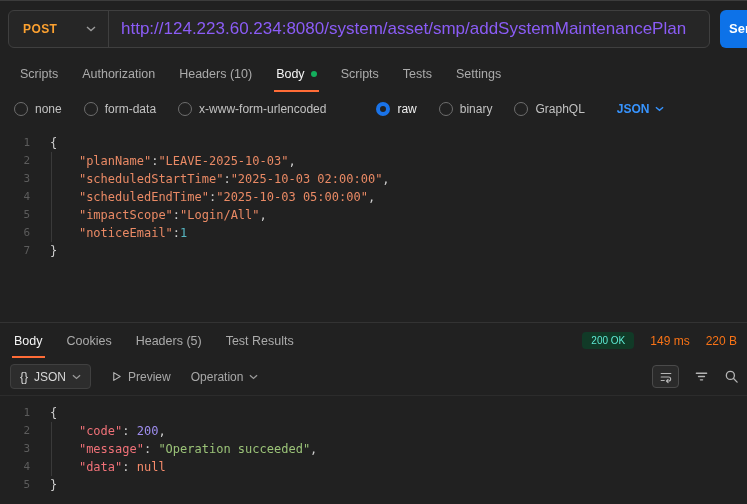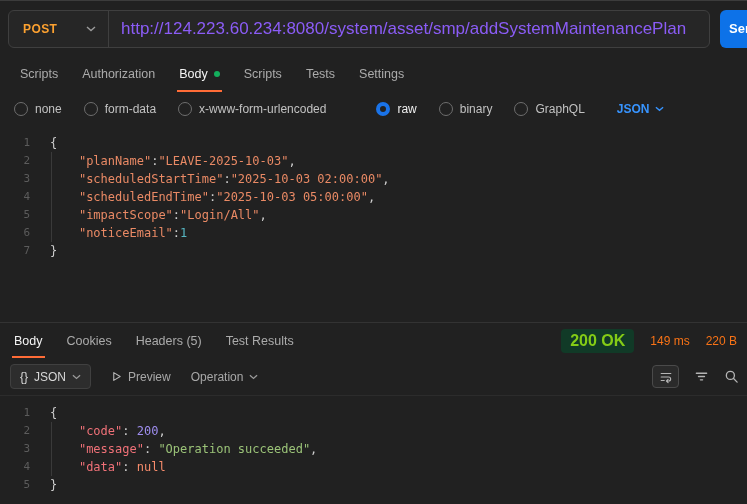--- a/index.html
+++ b/index.html
@@ -66,21 +66,21 @@
   .editor-response .tok-n { color:#9f8ef0; }
   .editor-response .tok-u { color:#f78c6c; }
   .tok-p { color:#cfcfcf; }
   
   .response-header {
     height:36px; flex:none; display:flex; align-items:stretch;
     border-top:1px solid #333; padding-left:2px;
   }
   .response-meta { margin-left:auto; display:flex; align-items:center; gap:16px; padding-right:10px; }
   .status-badge {
-    background:#113a27; color:#84cc16; font-size:16px; font-weight:bold;
+    background:#113a27; color:#5eead4; font-size:10px; font-weight:normal;
     padding:3px 9px; border-radius:4px; white-space:nowrap;
   }
   .meta-text { color:#f97316; font-size:12px; white-space:nowrap; }
   .response-toolbar {
     height:38px; flex:none; display:flex; align-items:center;
     padding:0 8px 0 10px; gap:20px; border-bottom:1px solid #2c2c2c;
   }
   .format-select {
     display:flex; align-items:center; gap:6px; height:25px; padding:0 9px;
     background:#2d2d2d; border:1px solid #404040; border-radius:4px;
@@ -109,20 +109,21 @@
         </div>
         <div class="url-input">http://124.223.60.234:8080/system/asset/smp/addSystemMaintenancePlan</div>
       </div>
       <button class="send-button">Send</button>
     </div>
   </div>
 
   <div class="tabs">
     <div class="tab">Scripts</div>
     <div class="tab">Authorization</div>
+    <div class="tab">Headers (10)</div>
     <div class="tab active">
       <span>Body</span>
       <span class="dot"></span>
     </div>
     <div class="tab">Scripts</div>
     <div class="tab">Tests</div>
     <div class="tab">Settings</div>
   </div>
 
   <div class="radio-row">

